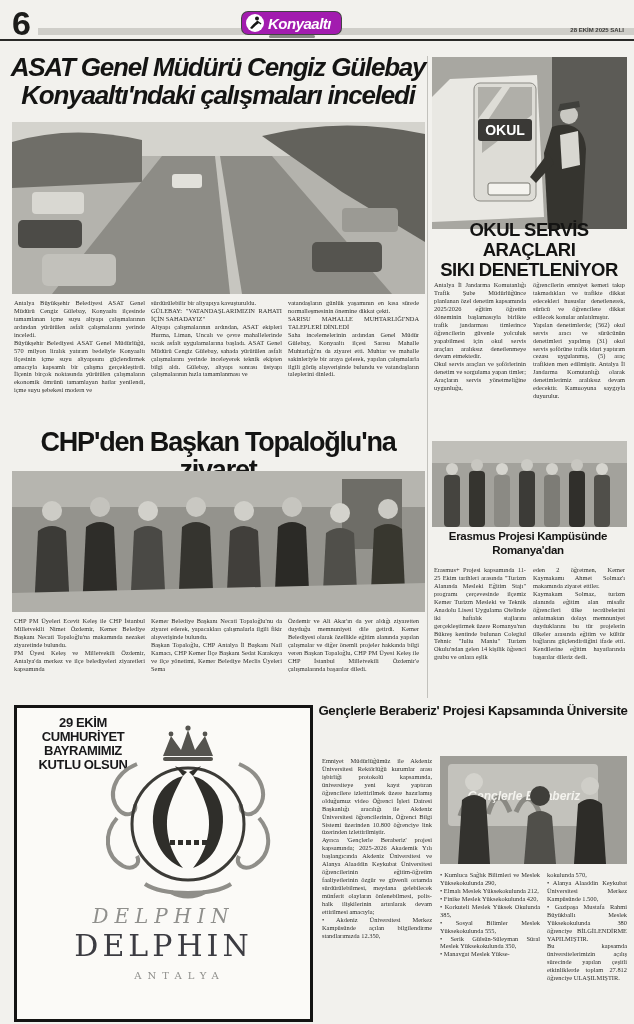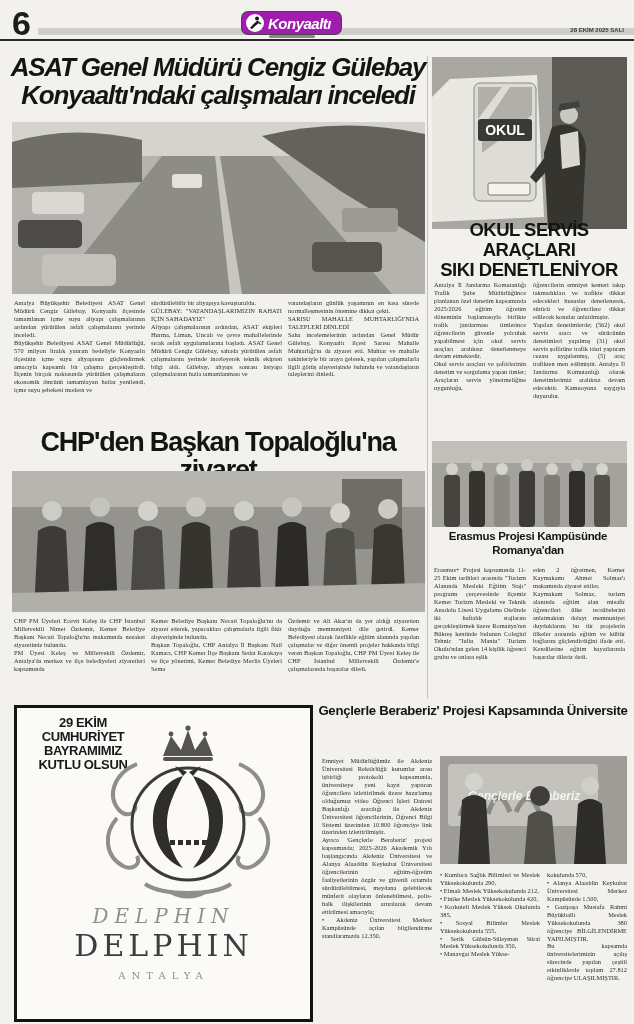--- a/index.html
+++ b/index.html
@@ -250,21 +250,21 @@
         <rect x="101" y="118" width="5" height="5"></rect>
         <rect x="109" y="118" width="5" height="5"></rect>
     </g>
     <g stroke="#8f8e89" stroke-width="4" fill="none">
       <path d="M52 162 C70 174 120 174 138 162"></path>
       <path d="M78 170 C88 176 102 176 112 170"></path>
     </g>
   </svg>
   <div class="abs brand brand-top" style="left:0;top:196px;width:293px;font-style:italic;">DELPHIN</div>
   <div class="abs brand brand-main" style="left:0;top:220px;width:293px;">DELPHIN</div>
-  <div class="abs brand brand-city" style="left:0;top:262px;width:293px;">ANTALYA</div>
+  <div class="abs brand brand-city" style="left:16px;top:262px;width:293px;">ANTALYA</div>
 </div>
 
 <div class="abs headline h-genc" style="left:316px;top:703px;width:314px;">
   <div>Gençlerle Beraberiz' Projesi Kapsamında Üniversite</div>
 </div>
 
 <div class="abs bodytext" style="left:322px;top:757px;width:110px;height:262px;">Emniyet Müdürlüğümüz ile Akdeniz Üniversitesi Rektörlüğü kurumlar arası işbirliği protokolü kapsamında, üniversiteye yeni kayıt yaptıran öğrencilere izlettirilmek üzere hazırlamış olduğumuz video Öğrenci İşleri Dairesi Başkanlığı aracılığı ile Akdeniz Üniversitesi öğrencilerinin, Öğrenci Bilgi Sistemi üzerinden 10.800 öğrenciye link üzerinden izlettirilmiştir.
 Ayrıca 'Gençlerle Beraberiz' projesi kapsamında; 2025-2026 Akademik Yılı başlangıcında Akdeniz Üniversitesi ve Alanya Alaaddin Keykubat Üniversitesi öğrencilerinin eğitim-öğretim faaliyetlerinin özgür ve güvenli ortamda sürdürülebilmesi, meydana gelebilecek münferit olayların önlenebilmesi, polis-halk ilişkilerinin artırılarak devam ettirilmesi amacıyla;
 • Akdeniz Üniversitesi Merkez Kampüsünde açılan bilgilendirme standlarımızda 12.350,</div>
 

